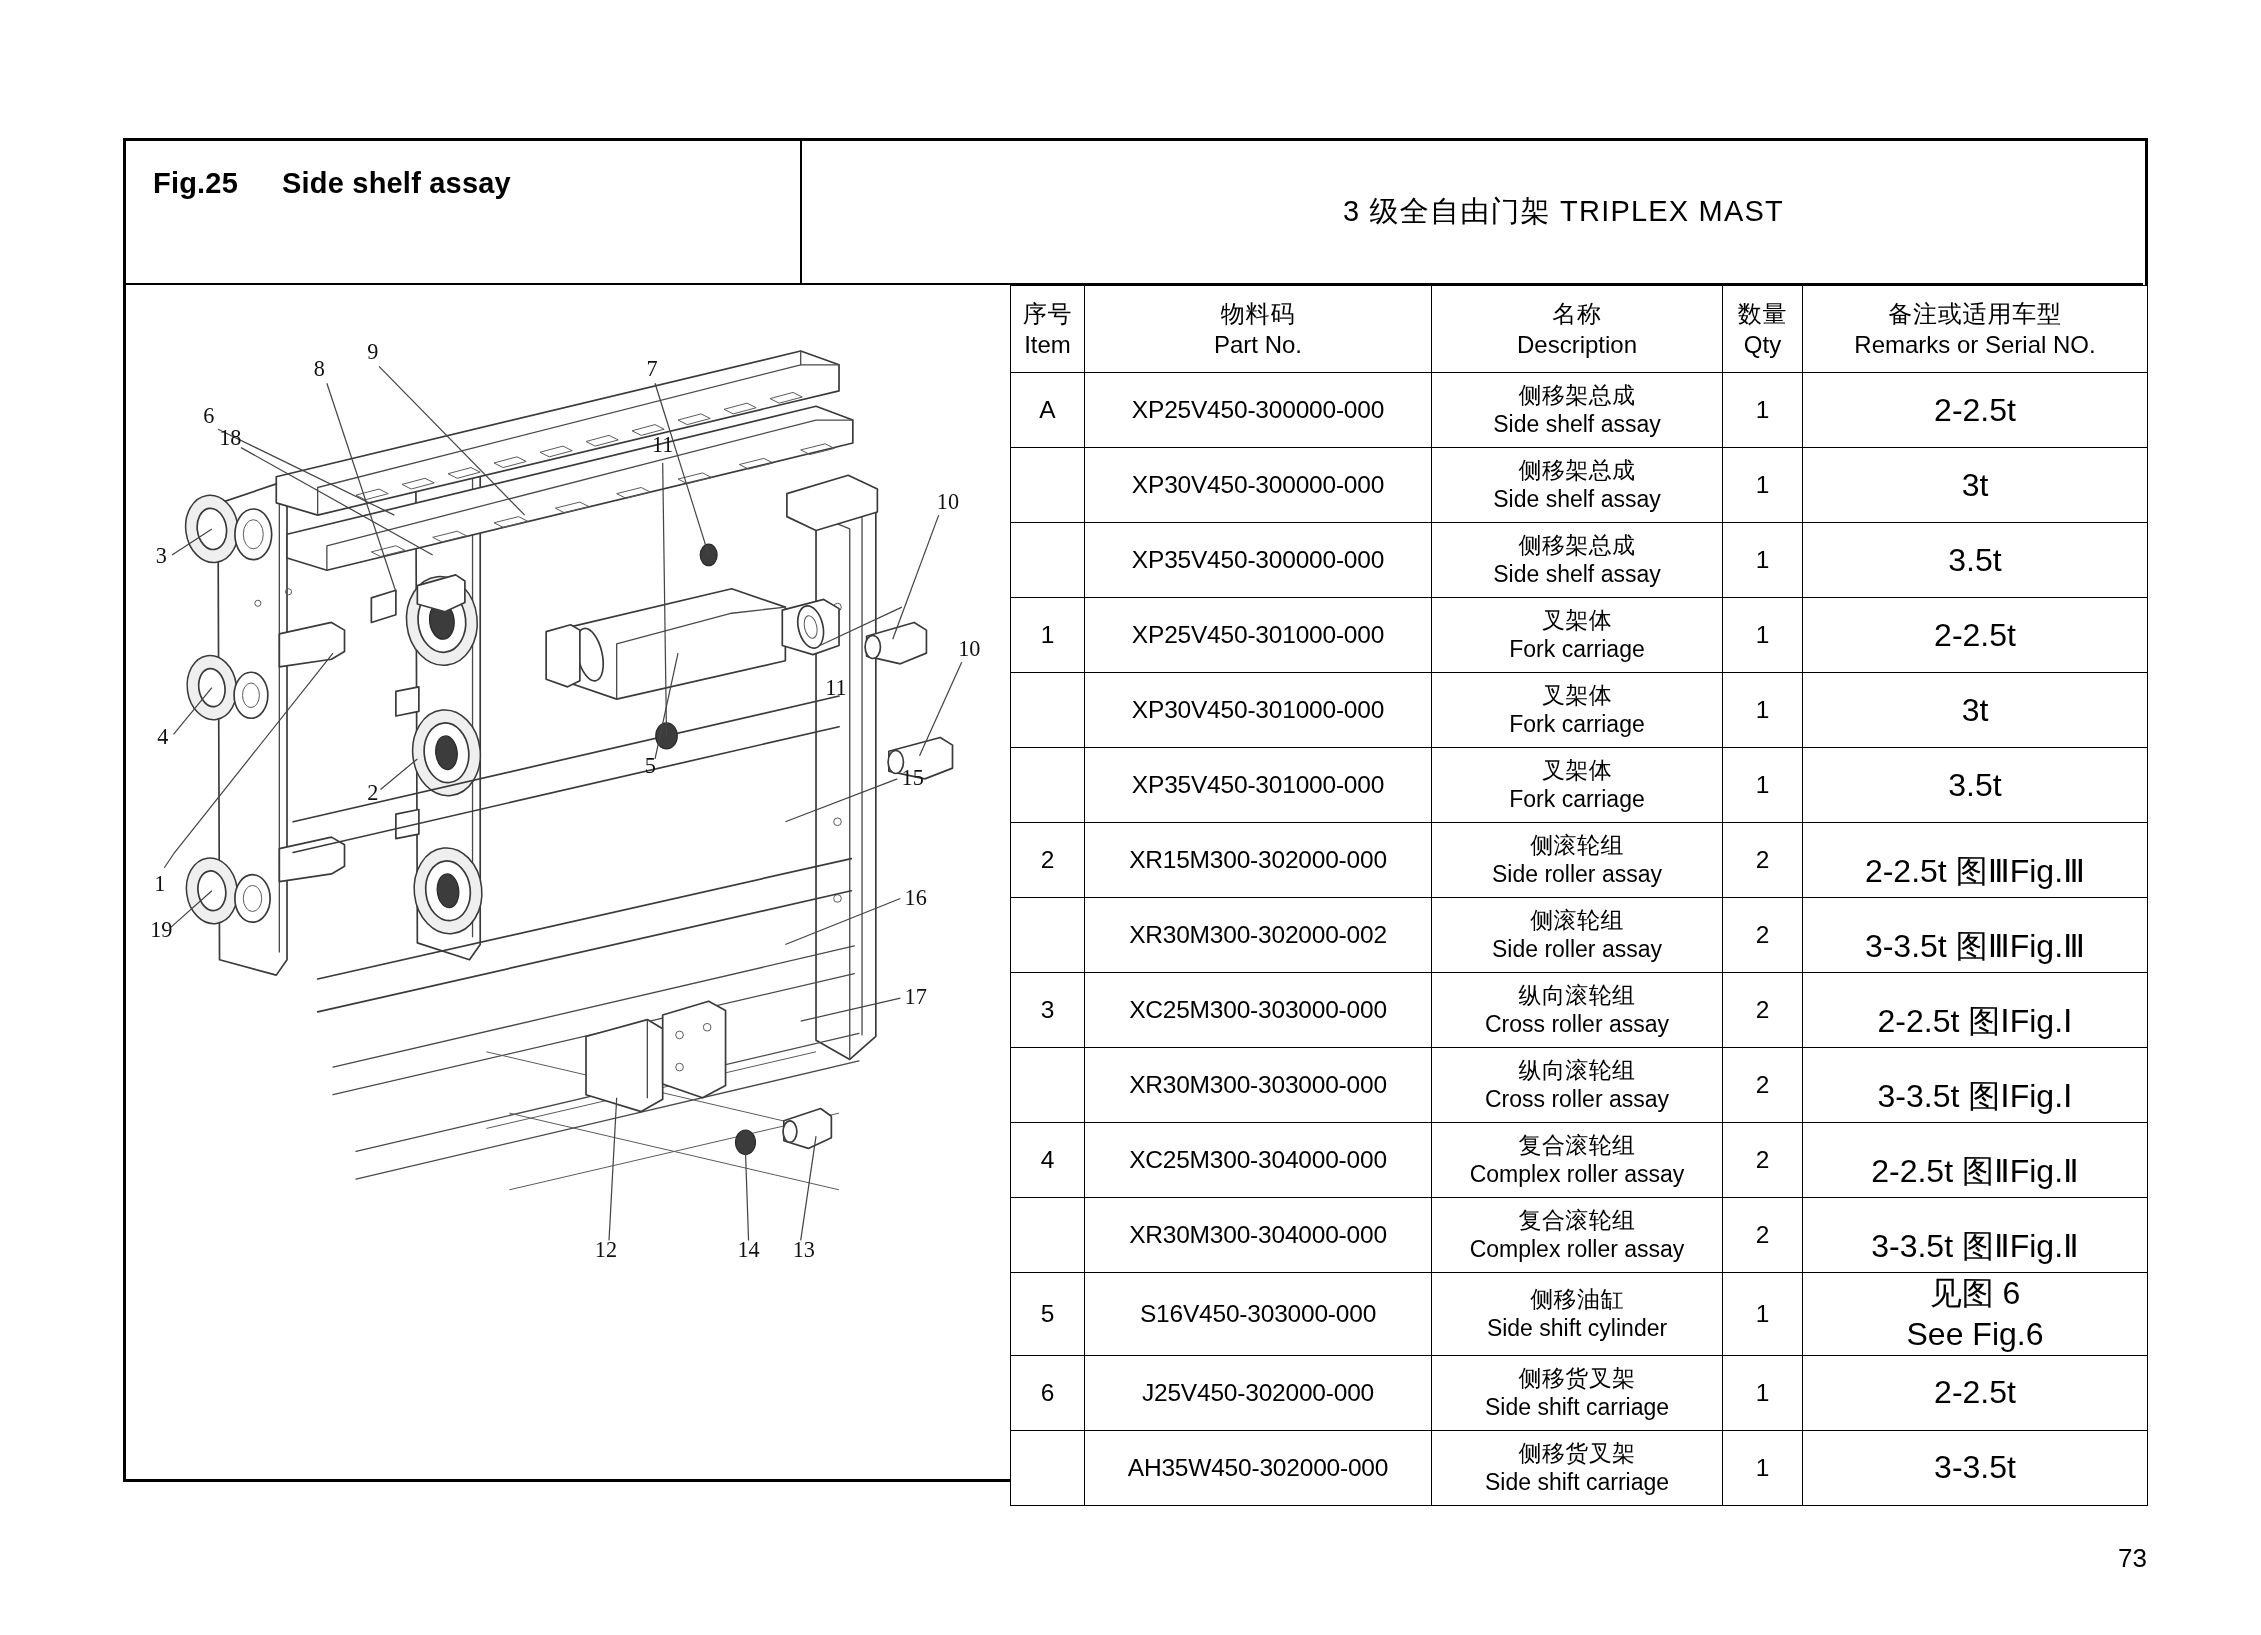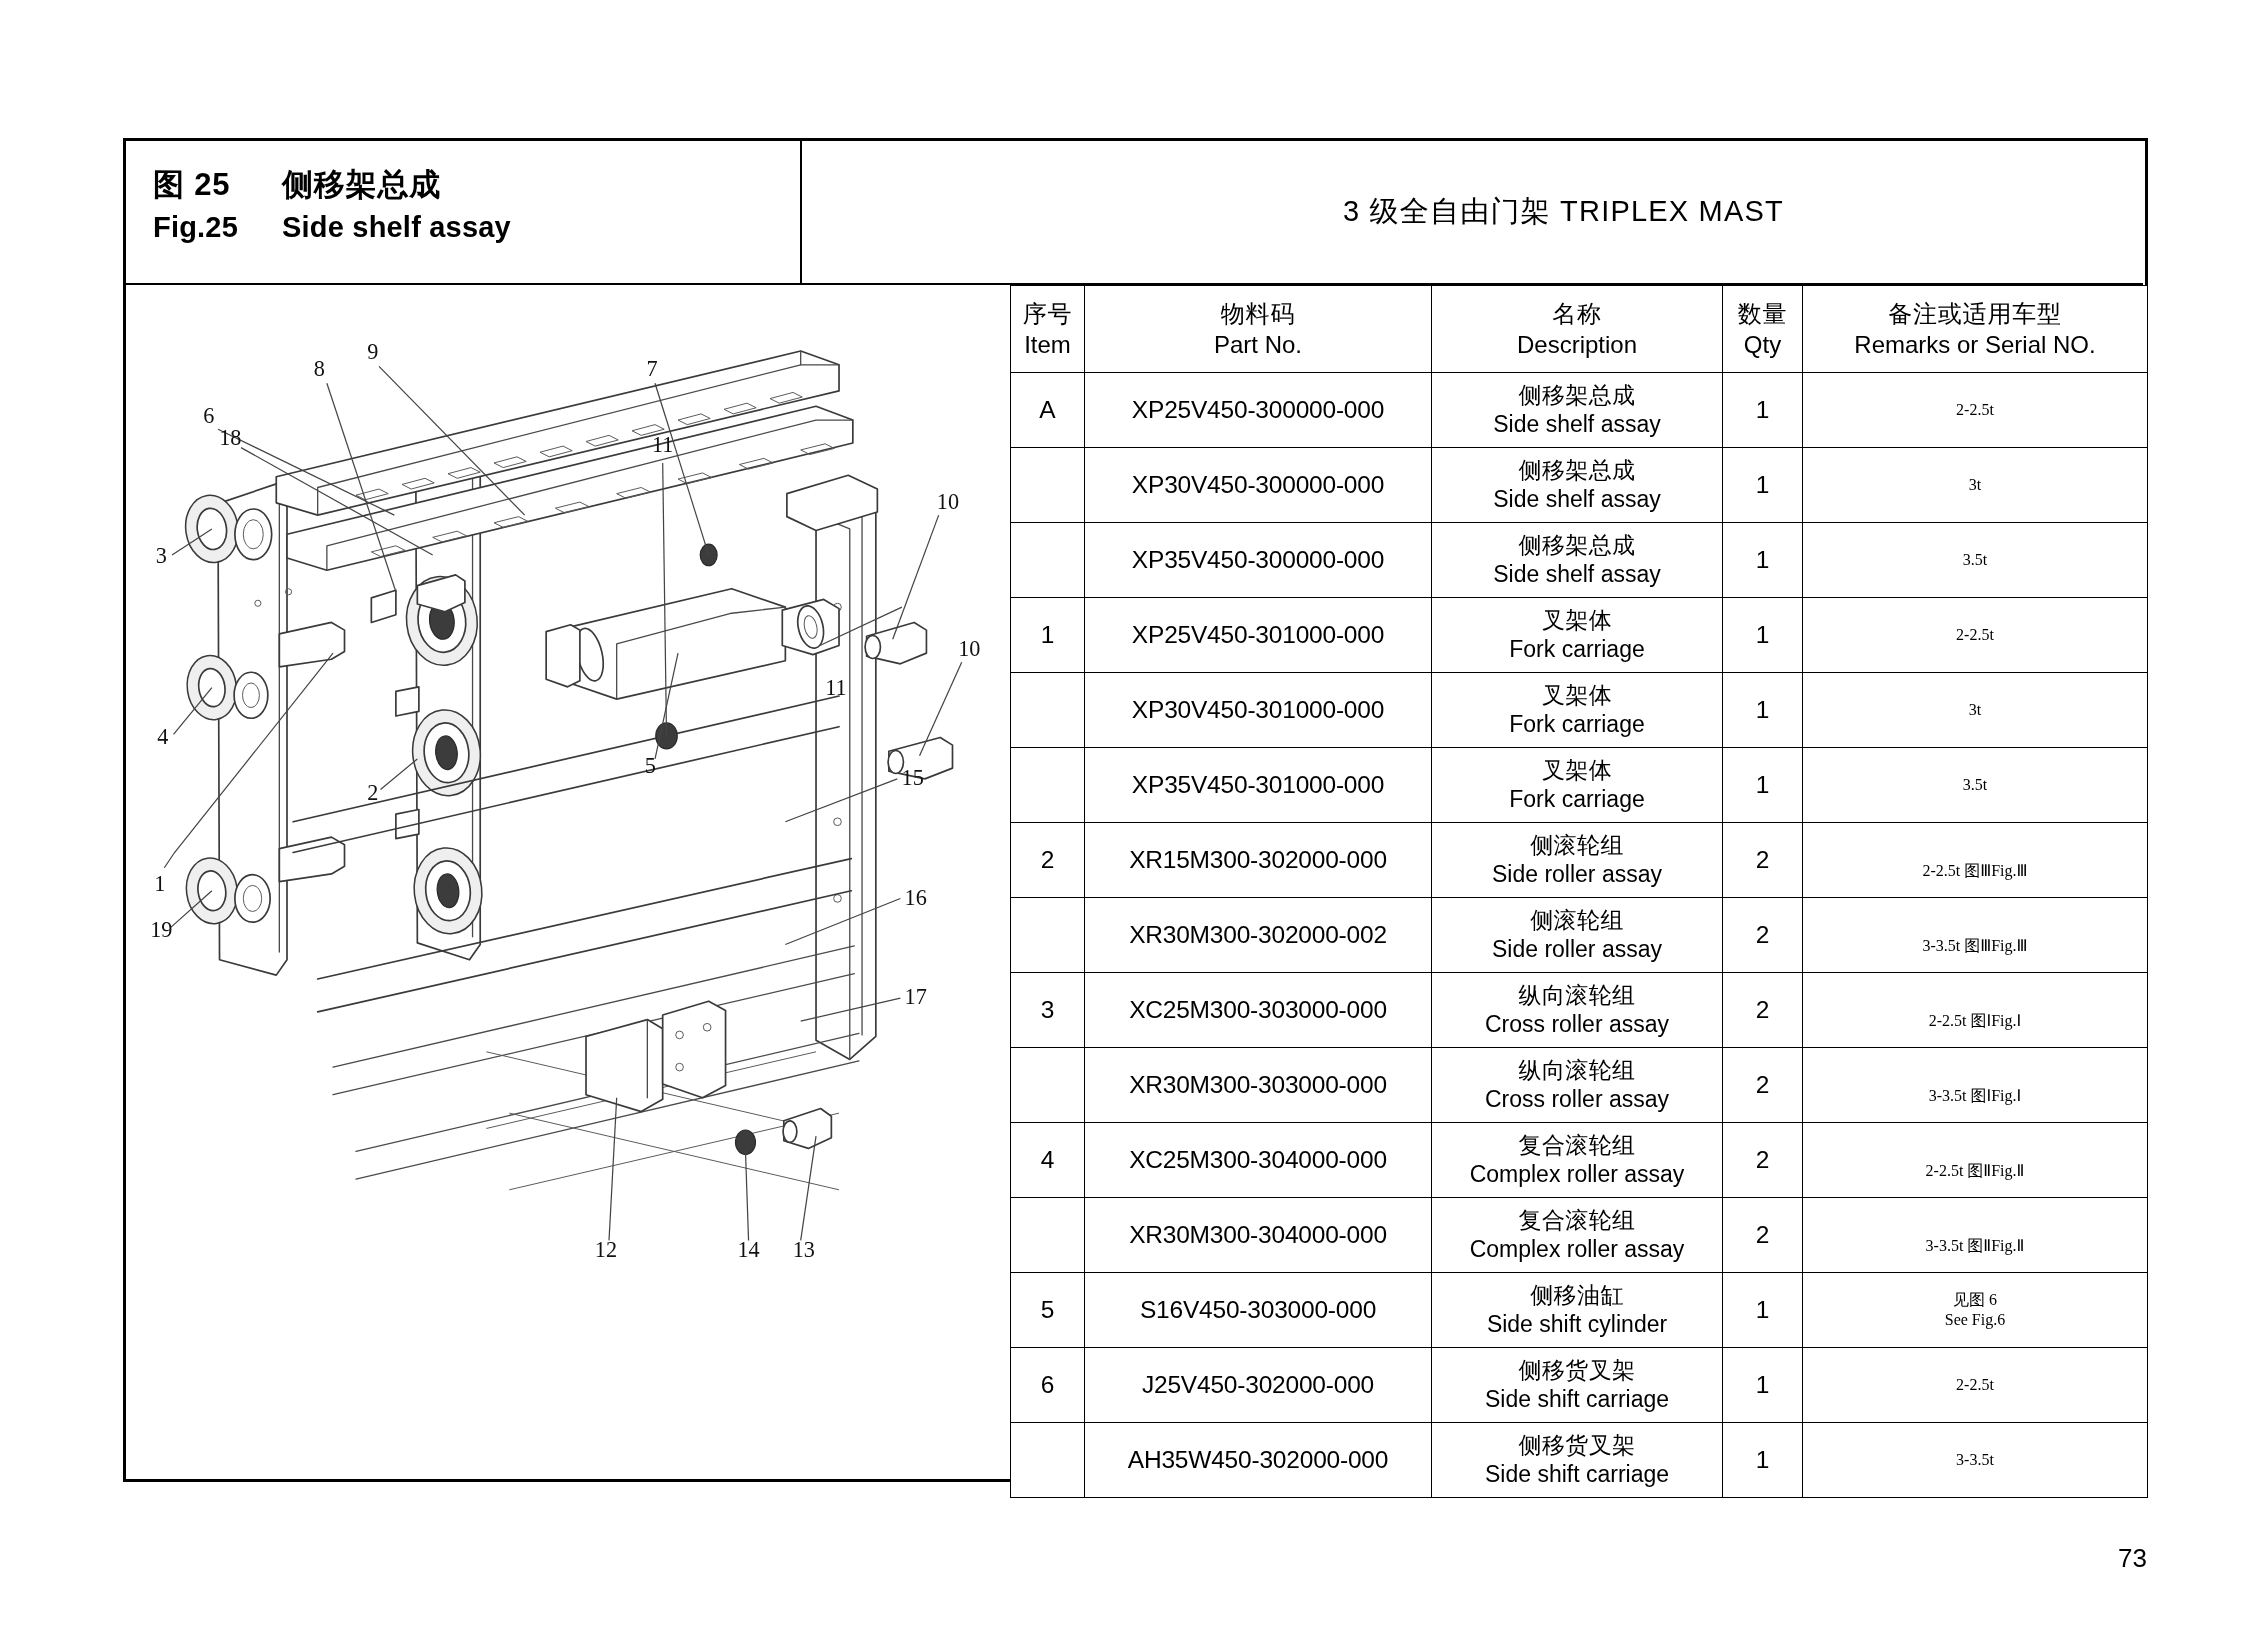--- a/index.html
+++ b/index.html
@@ -89,21 +89,21 @@
 
   #parts-table thead td{height:86px;}
   .hdr{line-height:1.30;}
   .hdr .cn{font-size:24px;display:block;letter-spacing:0.8px;}
   .hdr .en{font-size:24px;display:block;}
 
   #parts-table tbody td{height:74px;}
   .cell-item{font-size:24.5px;}
   .cell-part{font-size:24.5px;letter-spacing:-0.2px;}
   .cell-qty{font-size:24.5px;}
-  .cell-rem{font-size:16px;line-height:1.28;font-family:Liberation Serif, serif;}
+  .cell-rem{font-size:32px;line-height:1.28;}
   .cell-rem .l1{display:block;}
   .cell-rem .l2{display:block;}
   .cell-desc{
     font-size:23px;line-height:1.26;
     text-align:left;
     padding-left:17px;
   }
   .cell-desc .cn{display:block;letter-spacing:0.4px;}
   .cell-desc .en{display:block;}
   .rem-pair{display:inline-block;margin-top:22px;}
@@ -113,24 +113,20 @@
     right:114px;bottom:61px;
     font-size:26px;
   }
 </style>
 </head>
 <body>
 
 <div id="page-frame">
 
   <div id="title-block">
-    <div class="title-line title-cn">
-      <span class="lead">图 25</span>
-      <span>侧移架总成</span>
-    </div>
     <div class="title-line title-en">
       <span class="lead">Fig.25</span>
       <span>Side shelf assay</span>
     </div>
   </div>
 
   <div id="mast-header">
     <span class="mast-text">3 级全自由门架 TRIPLEX MAST</span>
   </div>
   <div id="header-rule"></div>

